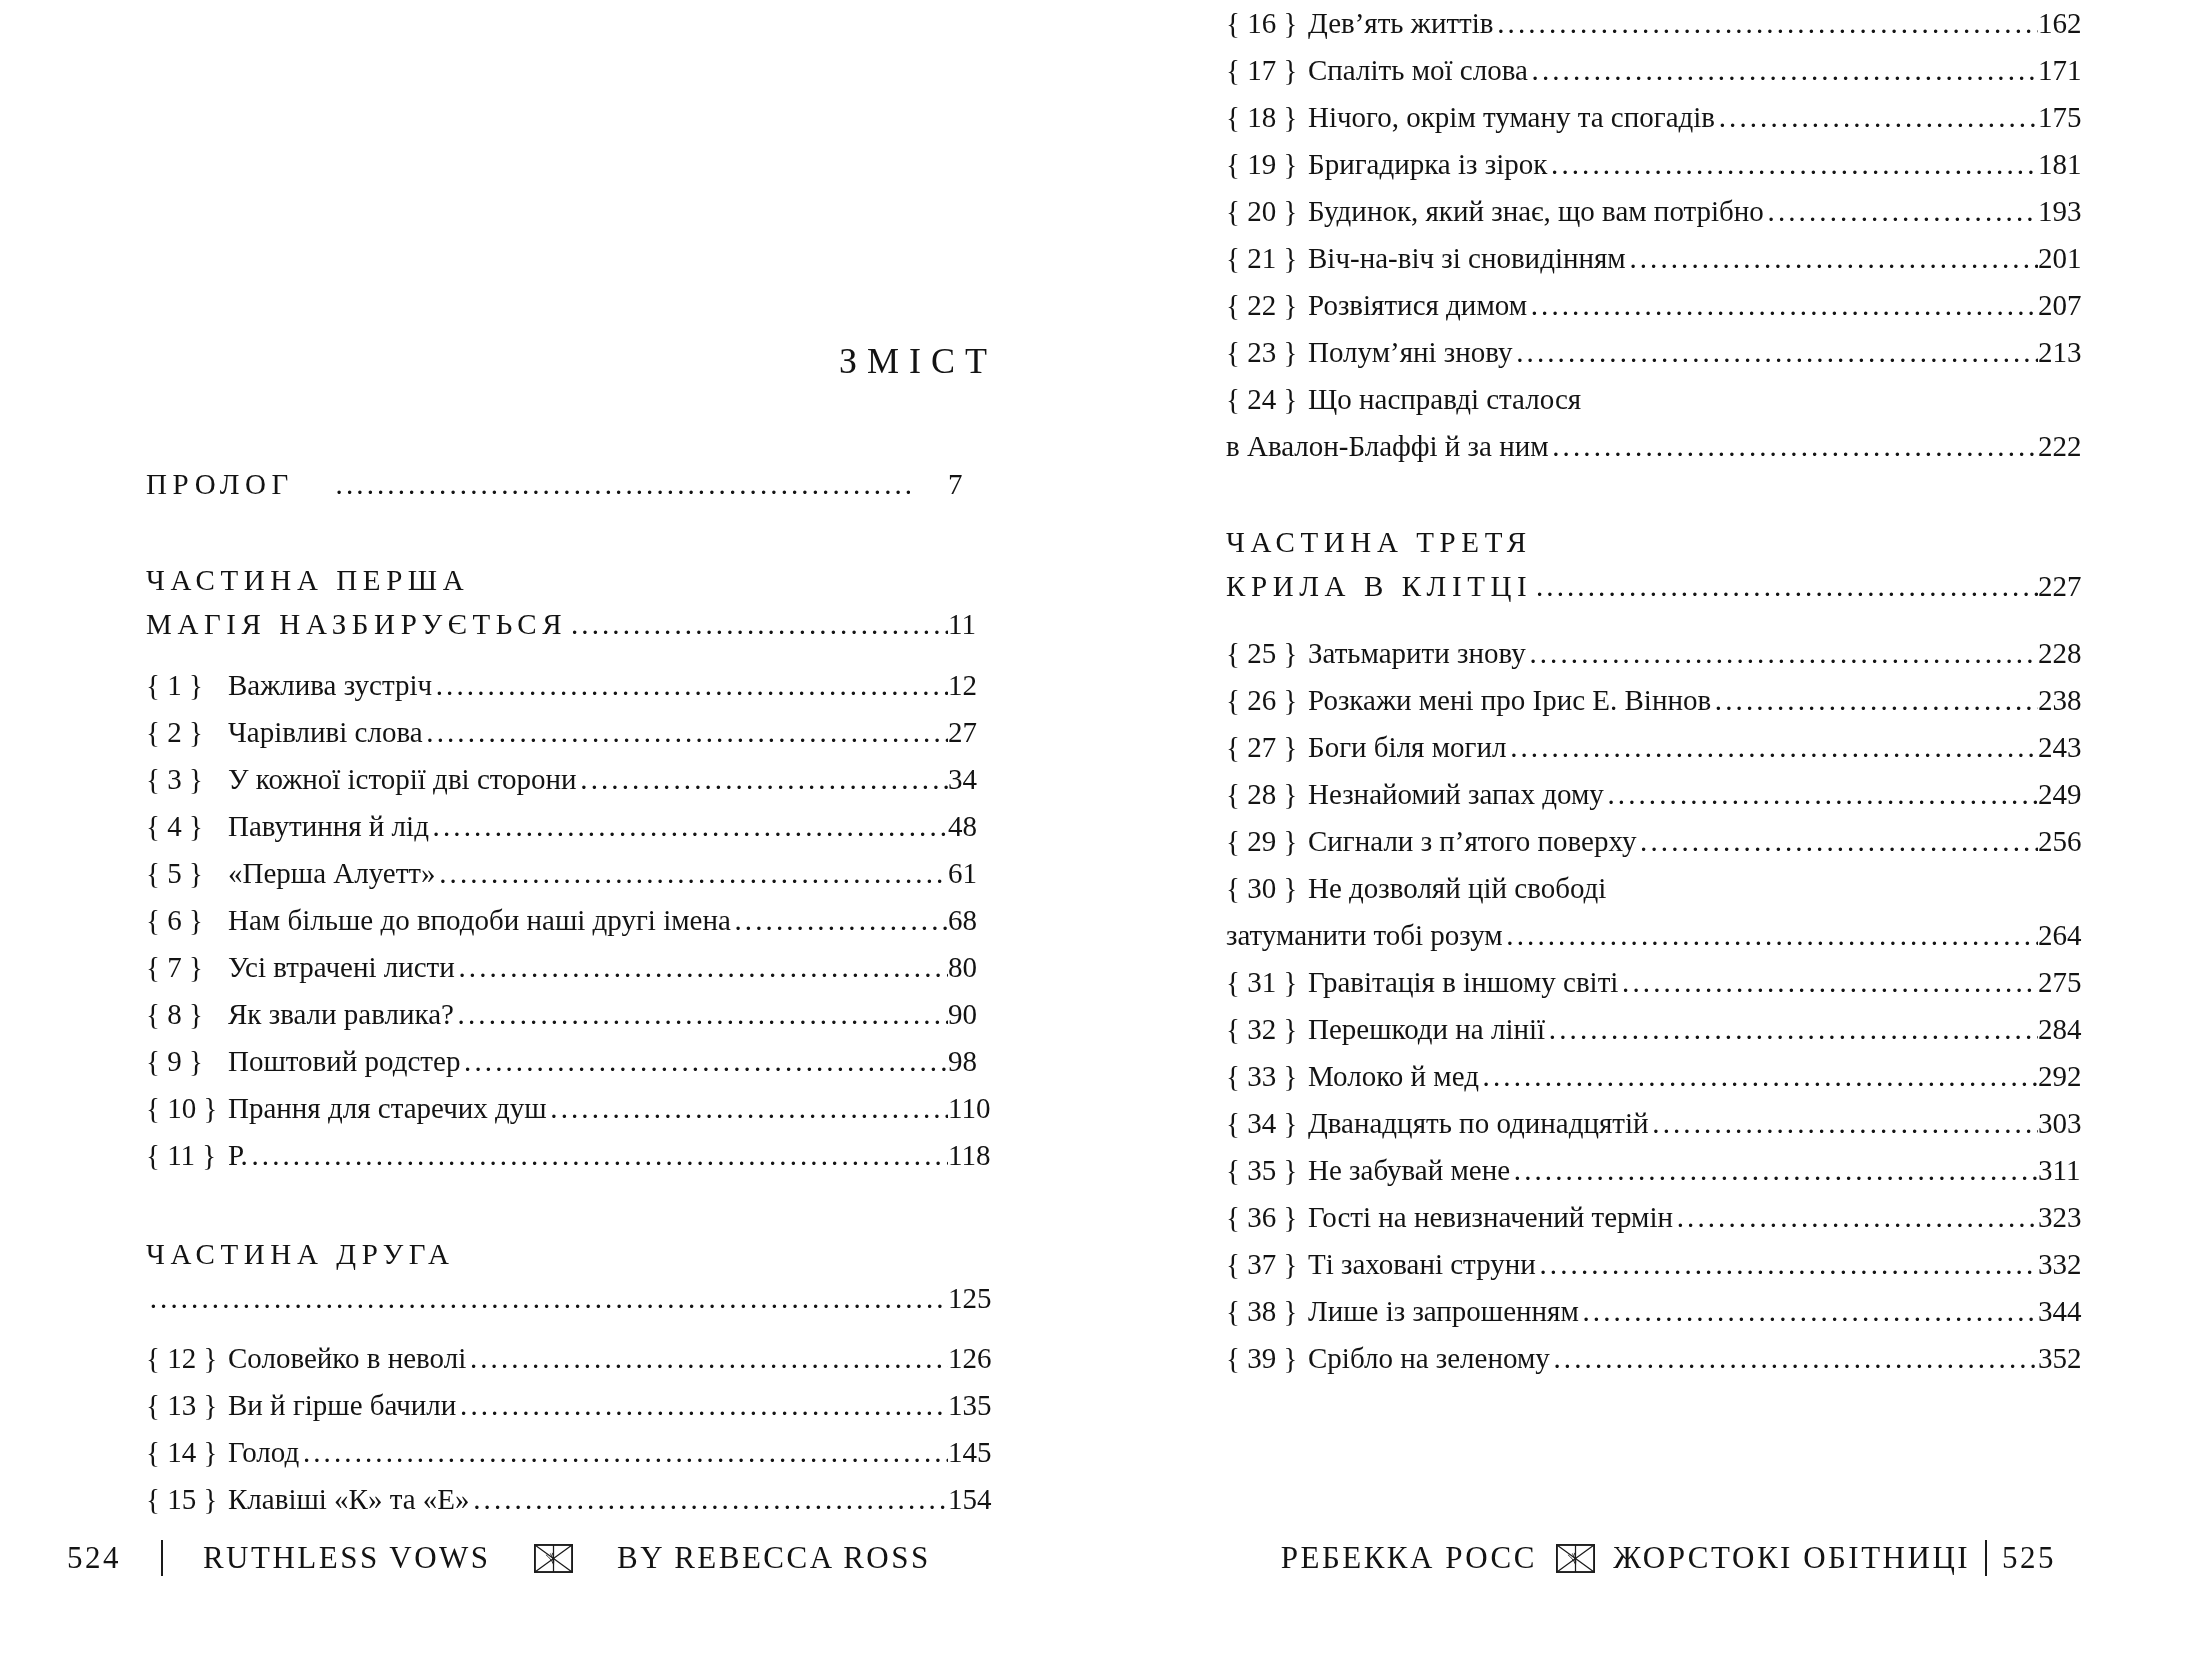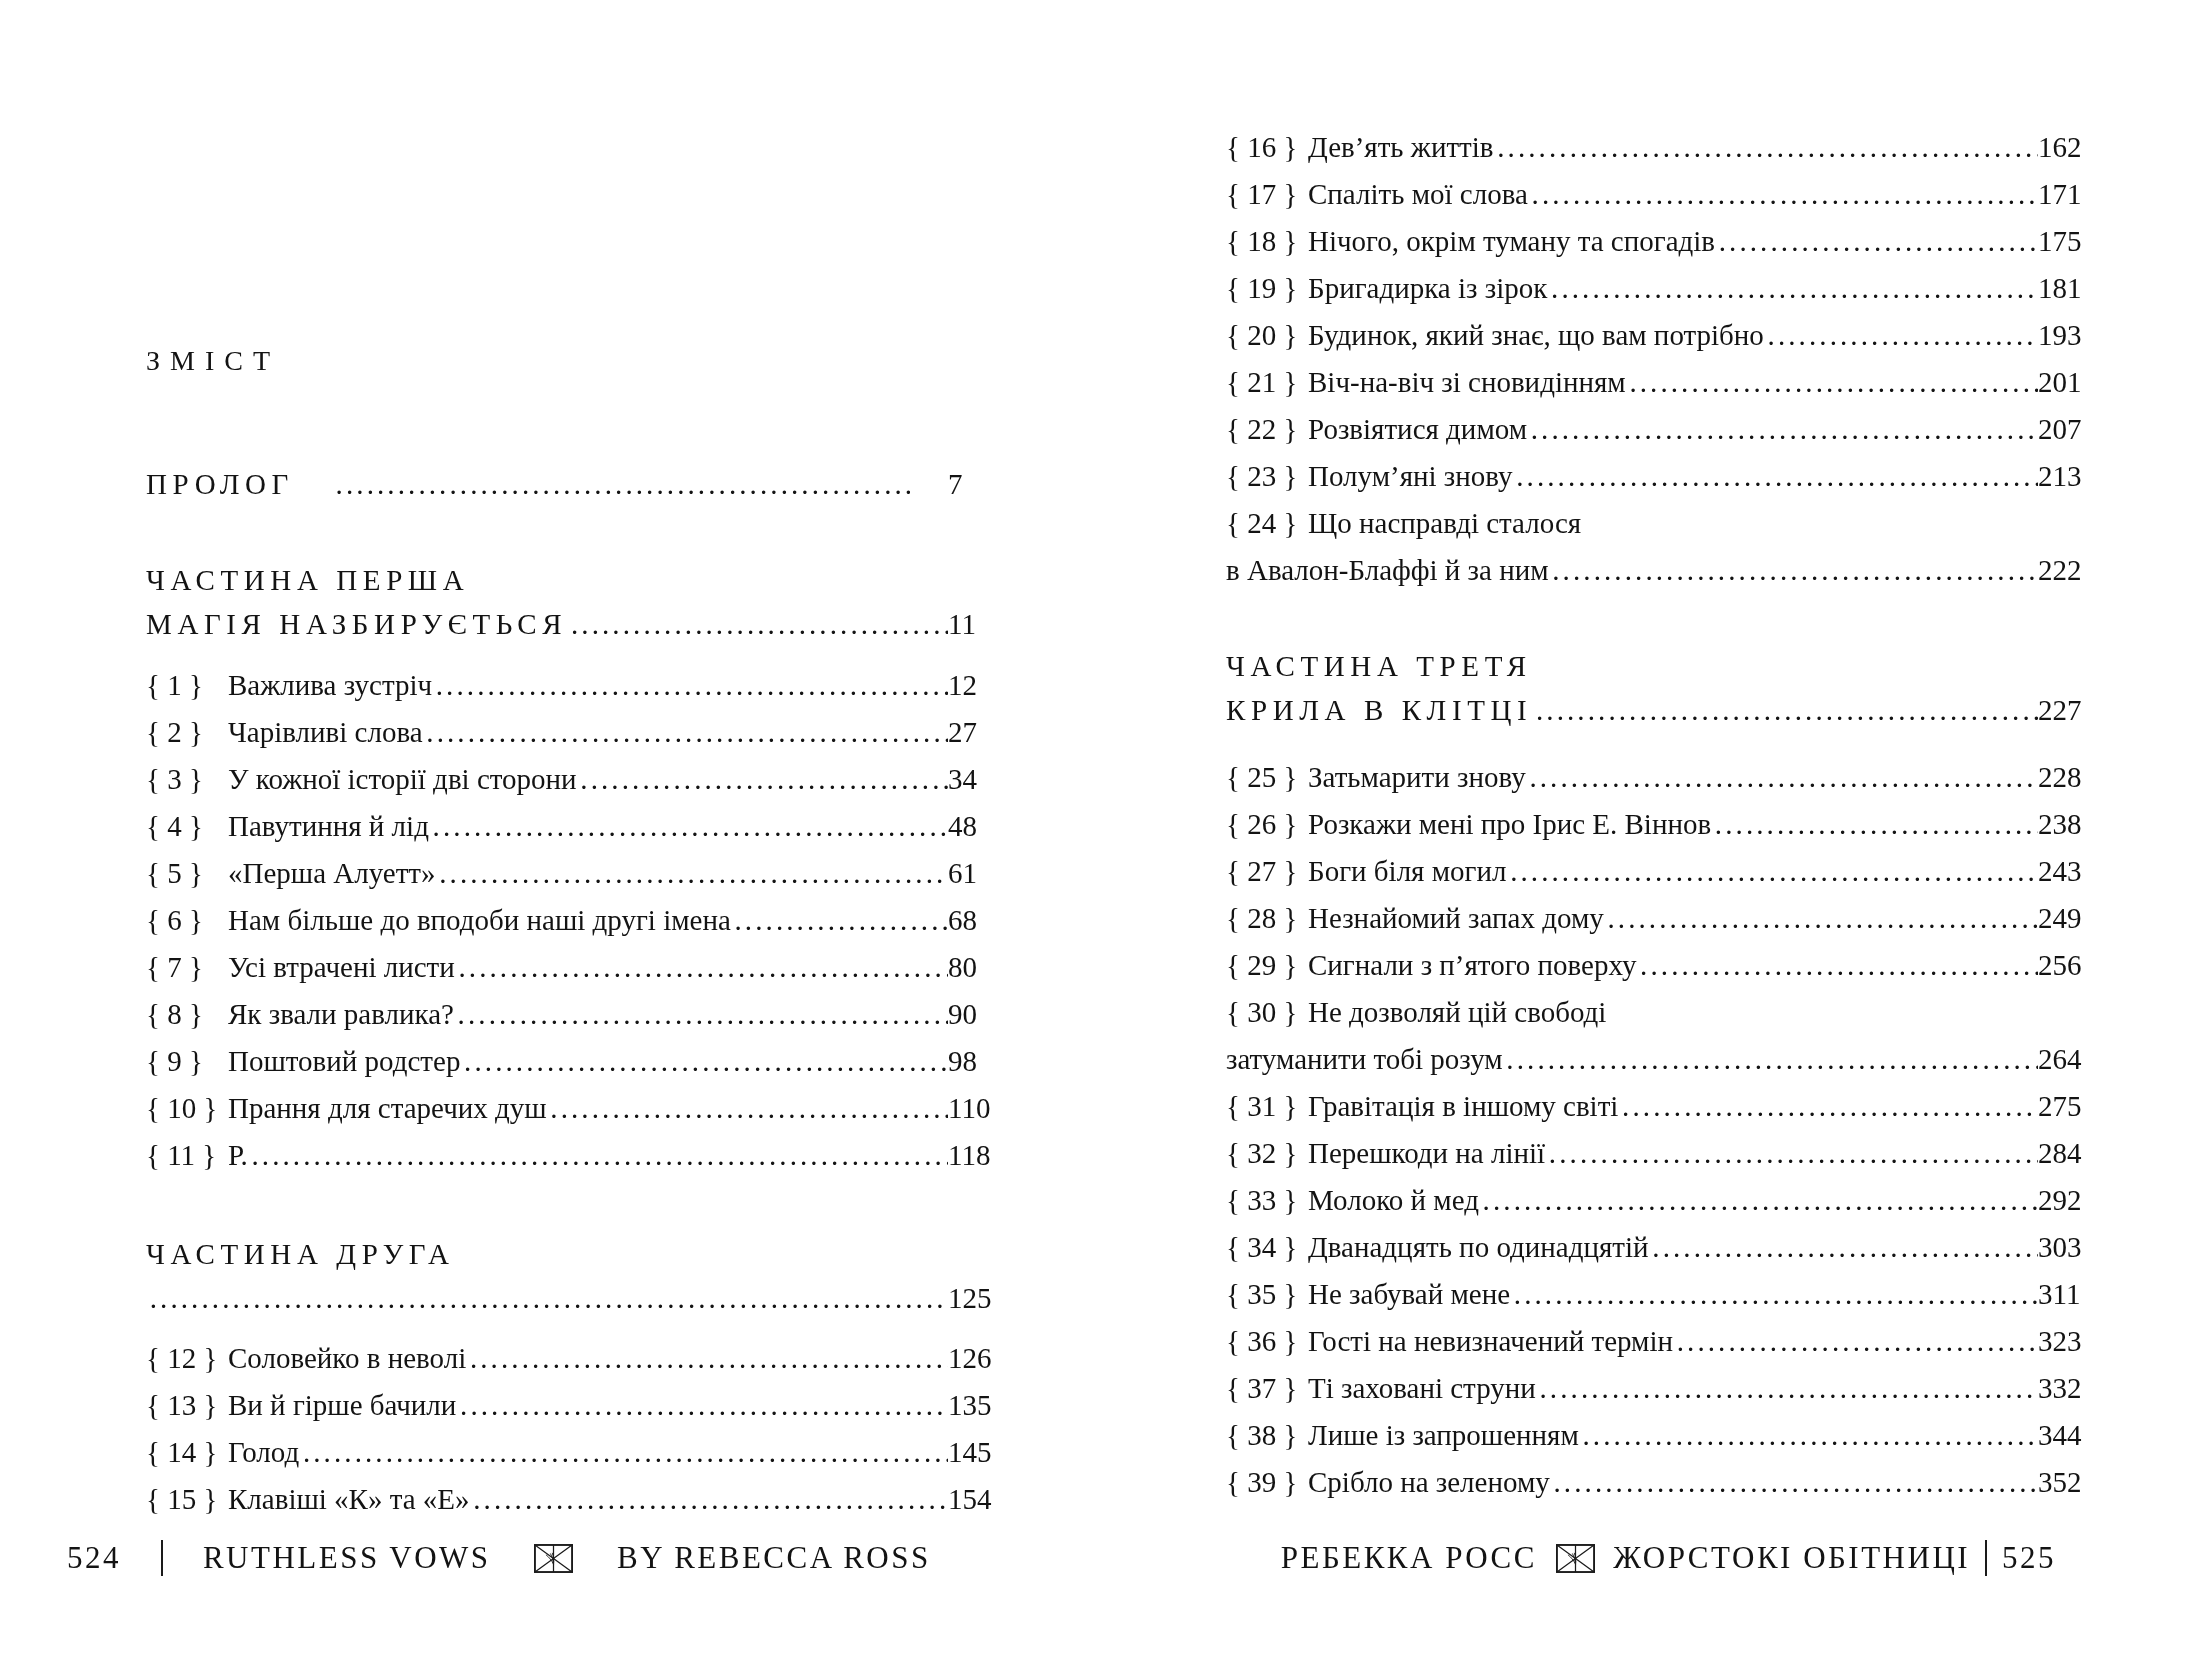--- a/index.html
+++ b/index.html
@@ -6,26 +6,26 @@
   .sheet {
     position:relative;
     width:2205px; height:1654px;
     background:#ffffff;
     overflow:hidden;
     font-family:"Liberation Serif", serif;
     color:#131313;
   }
   .page { position:absolute; top:0; box-sizing:border-box; }
   .page-left  { left:146px;  width:851px; }
-  .page-right { left:1226px; width:861px; padding-top:124px; }
+  .page-right { left:1226px; width:861px; }
 
   .toc-title {
     margin:339px 0 0 0;
-    text-align:left;
-    font-size:28px; font-weight:normal;
+    text-align:right;
+    font-size:36px; font-weight:normal;
     letter-spacing:10px;
     line-height:44px;
   }
 
   .row {
     display:flex; align-items:baseline;
     line-height:47px; font-size:29px;
     white-space:nowrap;
   }
   .num    { flex:0 0 82px; }

